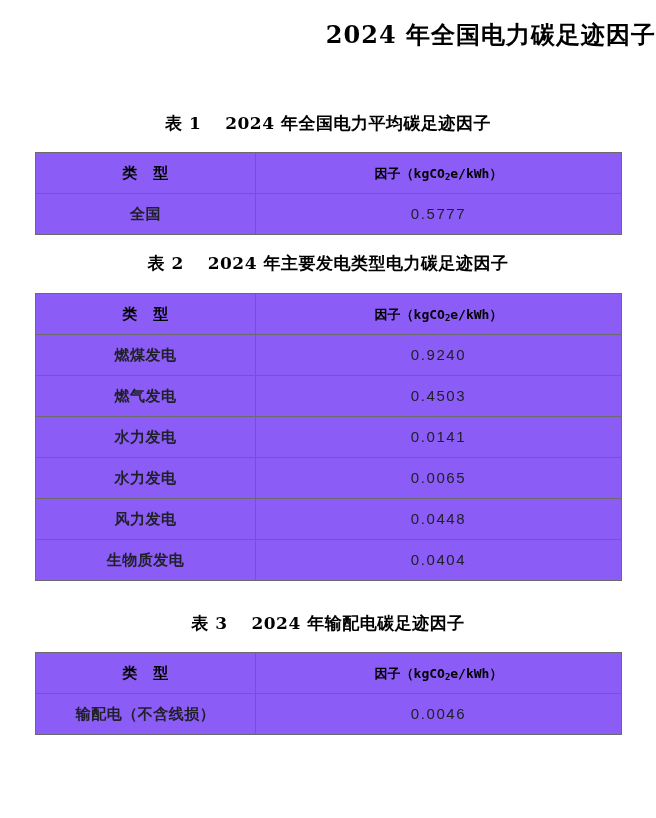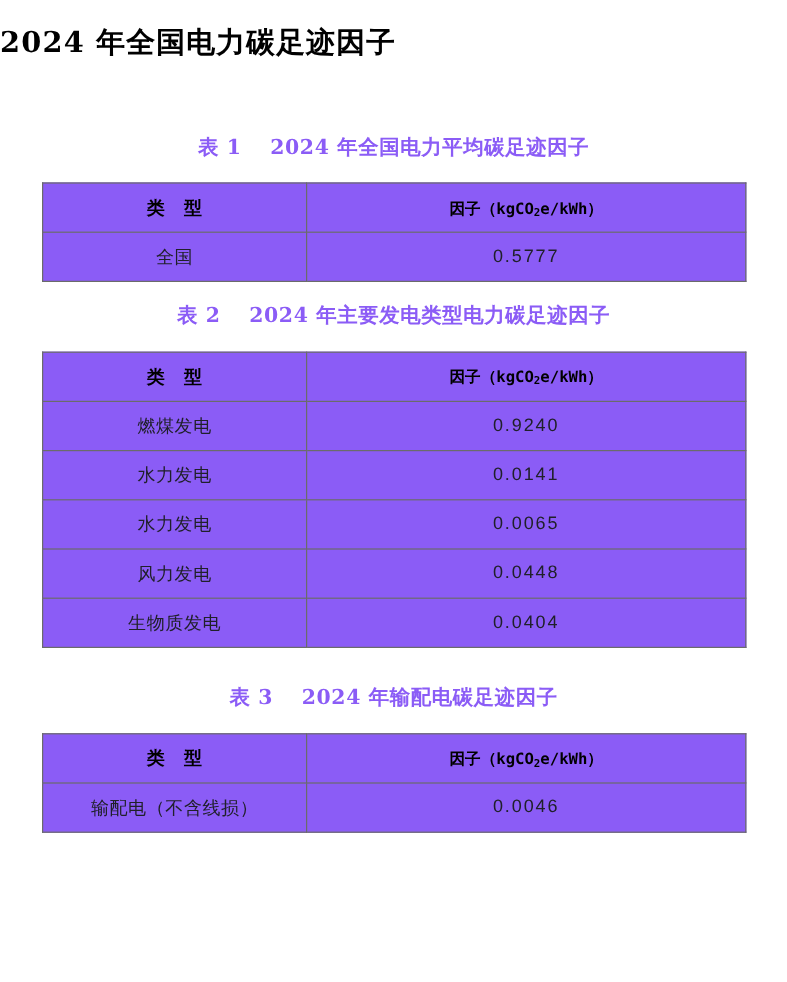--- a/index.html
+++ b/index.html
@@ -19,37 +19,37 @@
 
   .page {
     position: relative;
     width: 656px;
     height: 818px;
     box-sizing: border-box;
   }
 
   
   .doc-title {
-    text-align: left;
+    text-align: right;
     font-size: 24px;
     font-weight: bold;
     letter-spacing: 1px;
     color: #000000;
     margin: 0;
     padding-top: 20px;
     line-height: 1.25;
     font-family: "DejaVu Serif", "Liberation Serif", serif;
   }
 
   
   .table-caption {
     text-align: center;
     font-size: 17px;
     font-weight: bold;
-    color: #8b5cf6;
+    color: #000000;
     line-height: 1.2;
     font-family: "DejaVu Serif", "Liberation Serif", serif;
     letter-spacing: 0.5px;
   }
   .cap-1 { margin: 63px 0 0 0; }
   .cap-2 { margin: 18px 0 0 0; }
   .cap-3 { margin: 32px 0 17px 0; }
 
   
   .tbl-wrap {
@@ -84,20 +84,21 @@
     color: #20202a;
     font-family: "DejaVu Serif", "Liberation Serif", serif;
   }
   table.factor-table thead th {
     font-weight: bold;
     color: #000000;
     letter-spacing: 0.5px;
   }
   table.factor-table tbody td.type-cell {
     letter-spacing: 0.5px;
+    font-weight: bold;
   }
   table.factor-table tbody td.value-cell {
     font-family: Liberation Sans, sans-serif;
     letter-spacing: 1.6px;
     color: #20202a;
   }
   .unit {
     font-family: "DejaVu Sans Mono", "Liberation Mono", monospace;
     font-size: 13px;
     font-weight: bold;
@@ -157,20 +158,24 @@
             <span class="unit"><span>因子（kgCO</span><sub>2</sub><span>e/kWh）</span></span>
           </th>
         </tr>
       </thead>
       <tbody>
           <tr>
             <td class="type-cell">燃煤发电</td>
             <td class="value-cell">0.9240</td>
           </tr>
           <tr>
+            <td class="type-cell">燃气发电</td>
+            <td class="value-cell">0.4503</td>
+          </tr>
+          <tr>
             <td class="type-cell">水力发电</td>
             <td class="value-cell">0.0141</td>
           </tr>
           <tr>
             <td class="type-cell">水力发电</td>
             <td class="value-cell">0.0065</td>
           </tr>
           <tr>
             <td class="type-cell">风力发电</td>
             <td class="value-cell">0.0448</td>

